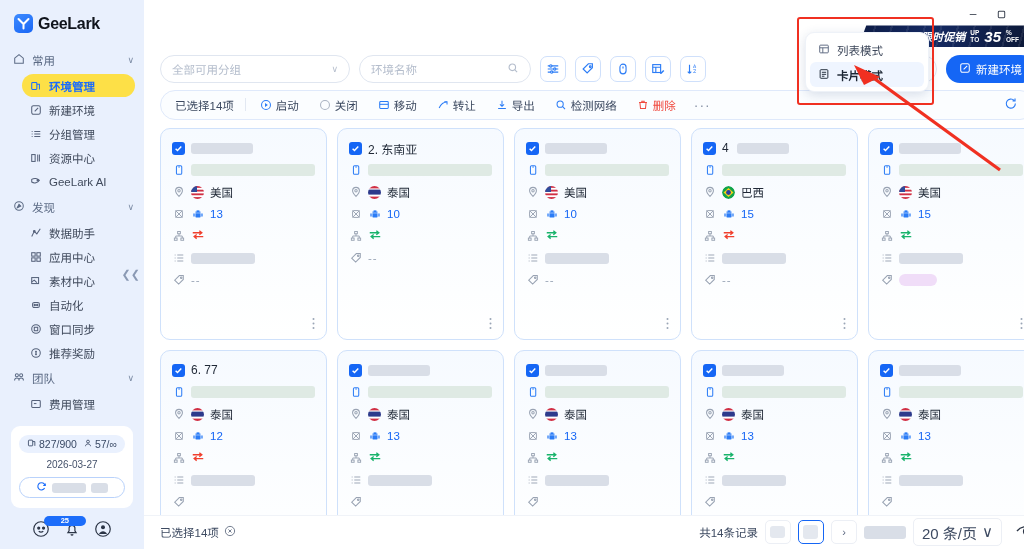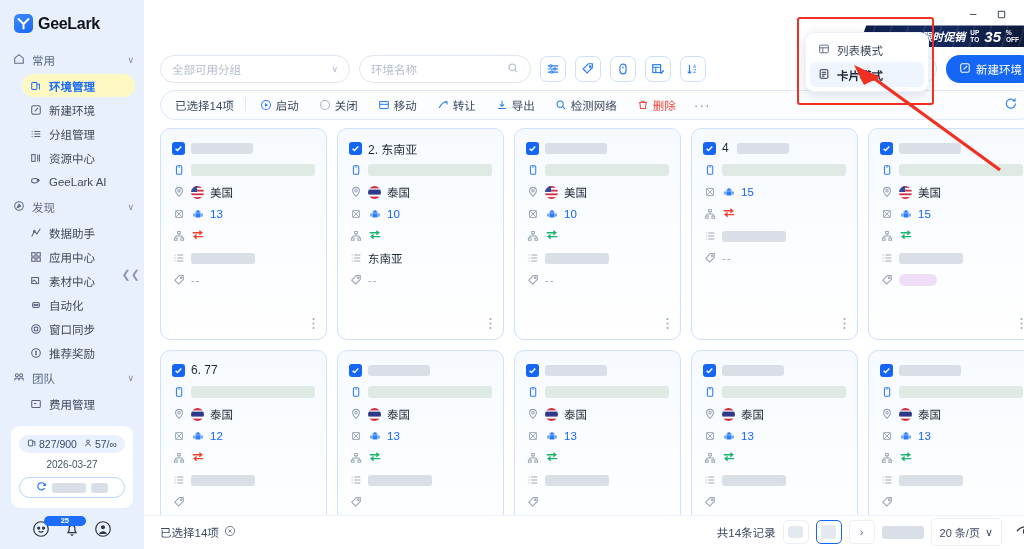--- a/index.html
+++ b/index.html
@@ -38,21 +38,21 @@
   }
   .nav-group .grp-label { flex: 1 1 auto; }
   .nav-group .chev { color: #7b8aa3; font-size: 9px; }
   .nav-item {
     display: flex; align-items: center; gap: 7px;
     height: 23px; margin: 1px 9px 1px 22px;
     padding-left: 7px; border-radius: 12px;
     color: #404a5c; font-size: 11.5px;
     white-space: nowrap;
   }
-  .nav-item.active { background: #fef9c3; color: #1c6dfa; font-weight: bold; }
+  .nav-item.active { background: #fde047; color: #1c6dfa; font-weight: bold; }
   .nav-item .ico { width: 13px; height: 13px; display: inline-flex; align-items: center; justify-content: center; flex: 0 0 13px; }
   .nav-item.active .ico svg { stroke: #1c6dfa; }
   .nav-item .ico svg { stroke: #55617a; }
 
   .collapse-handle {
     position: absolute; right: 4px; top: 268px;
     color: #8a99b4; font-size: 11px;
   }
 
   
@@ -205,21 +205,21 @@
   .f-spacer { flex: 1 1 auto; }
   .f-right { display: flex; align-items: center; gap: 7px; font-size: 11.5px; color: #3d4a61; }
   .pg-btn {
     min-width: 26px; height: 24px; border: 1px solid #eceff5; border-radius: 5px;
     background: #fff; display: inline-flex; align-items: center; justify-content: center;
     color: #5b6780; font-size: 11px;
   }
   .pg-btn.cur { border-color: #1566f5; }
   .pp-select {
     height: 24px; border: 1px solid #eceff5; border-radius: 5px; background: #fff;
-    display: inline-flex; align-items: center; gap: 5px; padding: 13px 8px; font-size: 11px; color: #3d4a61;
+    display: inline-flex; align-items: center; gap: 5px; padding: 13px 8px; font-size: 15px; color: #3d4a61;
   }
   .eye-logo { margin-left: 6px; }
 </style>
 </head>
 <body>
 
 <div class="app">
 
   <aside class="sidebar">
 
@@ -782,28 +782,20 @@
                   <path d="M7 4.4v2.6M3.2 9.4V7h7.6v2.4"></path>
                 </svg>
               </span>
               <span><svg width="14" height="11" viewBox="0 0 16 12" fill="none" stroke="#19b36b" stroke-width="1.5">
                   <path d="M2 4h10M9.5 1.7L12.4 4 9.5 6.3"></path>
                   <path d="M14 8.4H4M6.5 6.1L3.6 8.4l2.9 2.3"></path>
                 </svg></span>
             </div>
             <div class="c-row">
               <span class="ci">
-                <svg width="12" height="12" viewBox="0 0 14 14" fill="none" stroke="#99a3b3" stroke-width="1.1">
-                  <path d="M2 3.5h1M2 7h1M2 10.5h1M5 3.5h7M5 7h7M5 10.5h7"></path>
-                </svg>
-              </span>
-              <span class="cval">东南亚</span>
-            </div>
-            <div class="c-row">
-              <span class="ci">
                 <svg width="12" height="12" viewBox="0 0 14 14" fill="none" stroke="#99a3b3" stroke-width="1.2">
                   <path d="M7.4 1.8H12v4.6l-5.4 5.4L2 7.2z"></path>
                   <circle cx="9.6" cy="4.3" r="0.9"></circle>
                 </svg>
               </span>
               <span class="dash">--</span>
             </div>
             <span class="more-dots"><svg width="3" height="13" viewBox="0 0 3 13" fill="#9aa5b6">
                 <circle cx="1.5" cy="2" r="1"></circle>
                 <circle cx="1.5" cy="6.5" r="1"></circle>
@@ -915,20 +907,34 @@
               <span class="ci">
                 <svg width="12" height="12" viewBox="0 0 14 14" fill="none" stroke="#2b7cf6" stroke-width="1.2">
                   <rect x="4" y="2" width="6.2" height="10" rx="1.3"></rect>
                   <path d="M6.2 3.6h1.8"></path>
                 </svg>
               </span>
               <span class="sk grn" style="width:124px;height:12px;"></span>
             </div>
             <div class="c-row">
               <span class="ci">
+                <svg width="12" height="12" viewBox="0 0 14 14" fill="none" stroke="#99a3b3" stroke-width="1.2">
+                  <path d="M7 12.2s4-4 4-6.6A4 4 0 1 0 3 5.6c0 2.6 4 6.6 4 6.6z"></path>
+                  <circle cx="7" cy="5.6" r="1.4"></circle>
+                </svg>
+              </span>
+              <span class="flag"><svg width="13" height="13" viewBox="0 0 13 13">
+                  <circle cx="6.5" cy="6.5" r="6.5" fill="#10a44a"></circle>
+                  <path d="M6.5 2 L11.5 6.5 L6.5 11 L1.5 6.5 Z" fill="#f5d216"></path>
+                  <circle cx="6.5" cy="6.5" r="2.4" fill="#2b3f9e"></circle>
+                </svg></span>
+              <span class="cval">巴西</span>
+            </div>
+            <div class="c-row">
+              <span class="ci">
                 <svg width="12" height="12" viewBox="0 0 14 14" fill="none" stroke="#99a3b3" stroke-width="1.1">
                   <rect x="3" y="3" width="8" height="8" rx="1"></rect>
                   <path d="M3 3l8 8M11 3l-8 8"></path>
                 </svg>
               </span>
               <span class="ci">
                 <svg width="12" height="12" viewBox="0 0 14 14" fill="#2b7cf6">
                   <path d="M4 6.2h6v4.1a.8.8 0 0 1-.8.8H4.8a.8.8 0 0 1-.8-.8z"></path>
                   <rect x="1.6" y="6.2" width="1.5" height="4" rx=".75"></rect>
                   <rect x="10.9" y="6.2" width="1.5" height="4" rx=".75"></rect>

